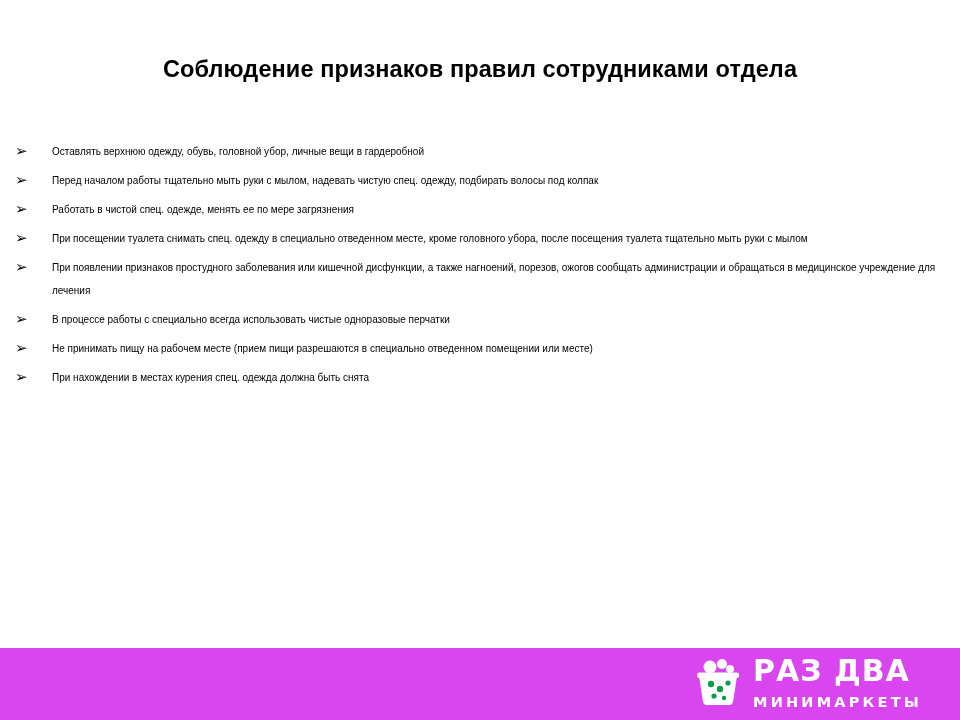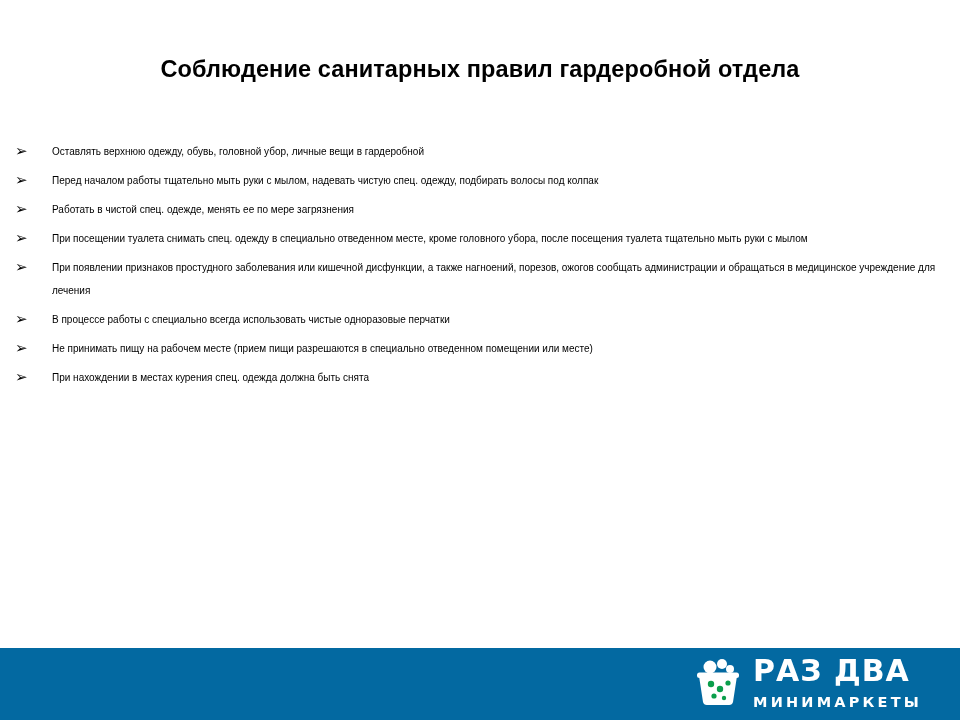--- a/index.html
+++ b/index.html
@@ -72,21 +72,21 @@
     line-height: 23px;
     color: #000000;
     padding-right: 8px;
   }
   .footer-bar {
     position: absolute;
     left: 0;
     bottom: 0;
     width: 960px;
     height: 72px;
-    background: #0369a1;
+    background: #d946ef;
   }
   .logo {
     position: absolute;
     right: 38px;
     bottom: 8px;
     height: 58px;
     display: flex;
     align-items: center;
   }
   .logo-mark {
@@ -115,21 +115,21 @@
     color: #ffffff;
     letter-spacing: 3.2px;
     margin-top: 9px;
   }
 </style>
 </head>
 <body>
 
 <div class="slide">
 
-  <h1 class="slide-title">Соблюдение санитарных правил гардеробной отдела</h1>
+  <h1 class="slide-title">Соблюдение признаков правил сотрудниками отдела</h1>
 
 
   <ul class="rules">
     <li class="rule">
       <span class="bullet">➢</span>
       <span class="rule-text">Оставлять верхнюю одежду, обувь, головной убор, личные вещи в гардеробной</span>
     </li>
     <li class="rule">
       <span class="bullet">➢</span>
       <span class="rule-text">Перед началом работы тщательно мыть руки с мылом, надевать чистую спец. одежду, подбирать волосы под колпак</span>

